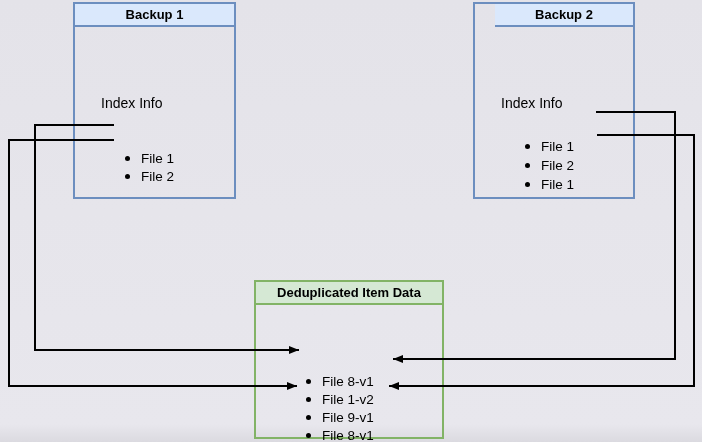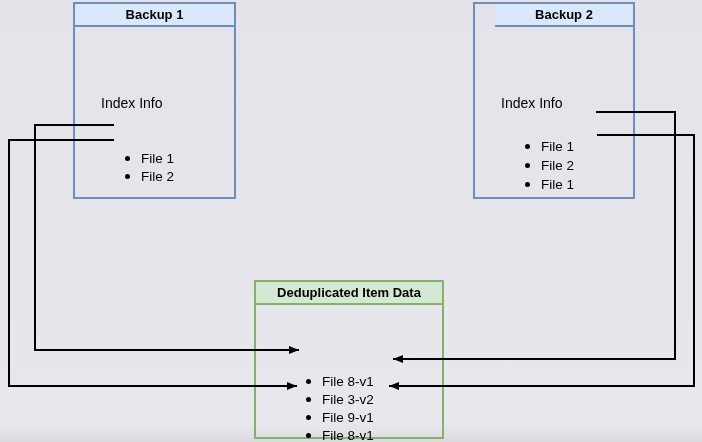--- a/index.html
+++ b/index.html
@@ -118,21 +118,21 @@
   <div class="node green" style="left:254px; top:280px; width:190px; height:159px;">
     <div class="node-header">Deduplicated Item Data</div>
     <div class="node-body">
       <div class="file-list" style="top:35px;">
         <div class="file-row">
           <span class="dot"></span>
           <span>File 8-v1</span>
         </div>
         <div class="file-row">
           <span class="dot"></span>
-          <span>File 3-v2</span>
+          <span>File 1-v2</span>
         </div>
         <div class="file-row">
           <span class="dot"></span>
           <span>File 9-v1</span>
         </div>
         <div class="file-row">
           <span class="dot"></span>
           <span>File 8-v1</span>
         </div>
       </div>

